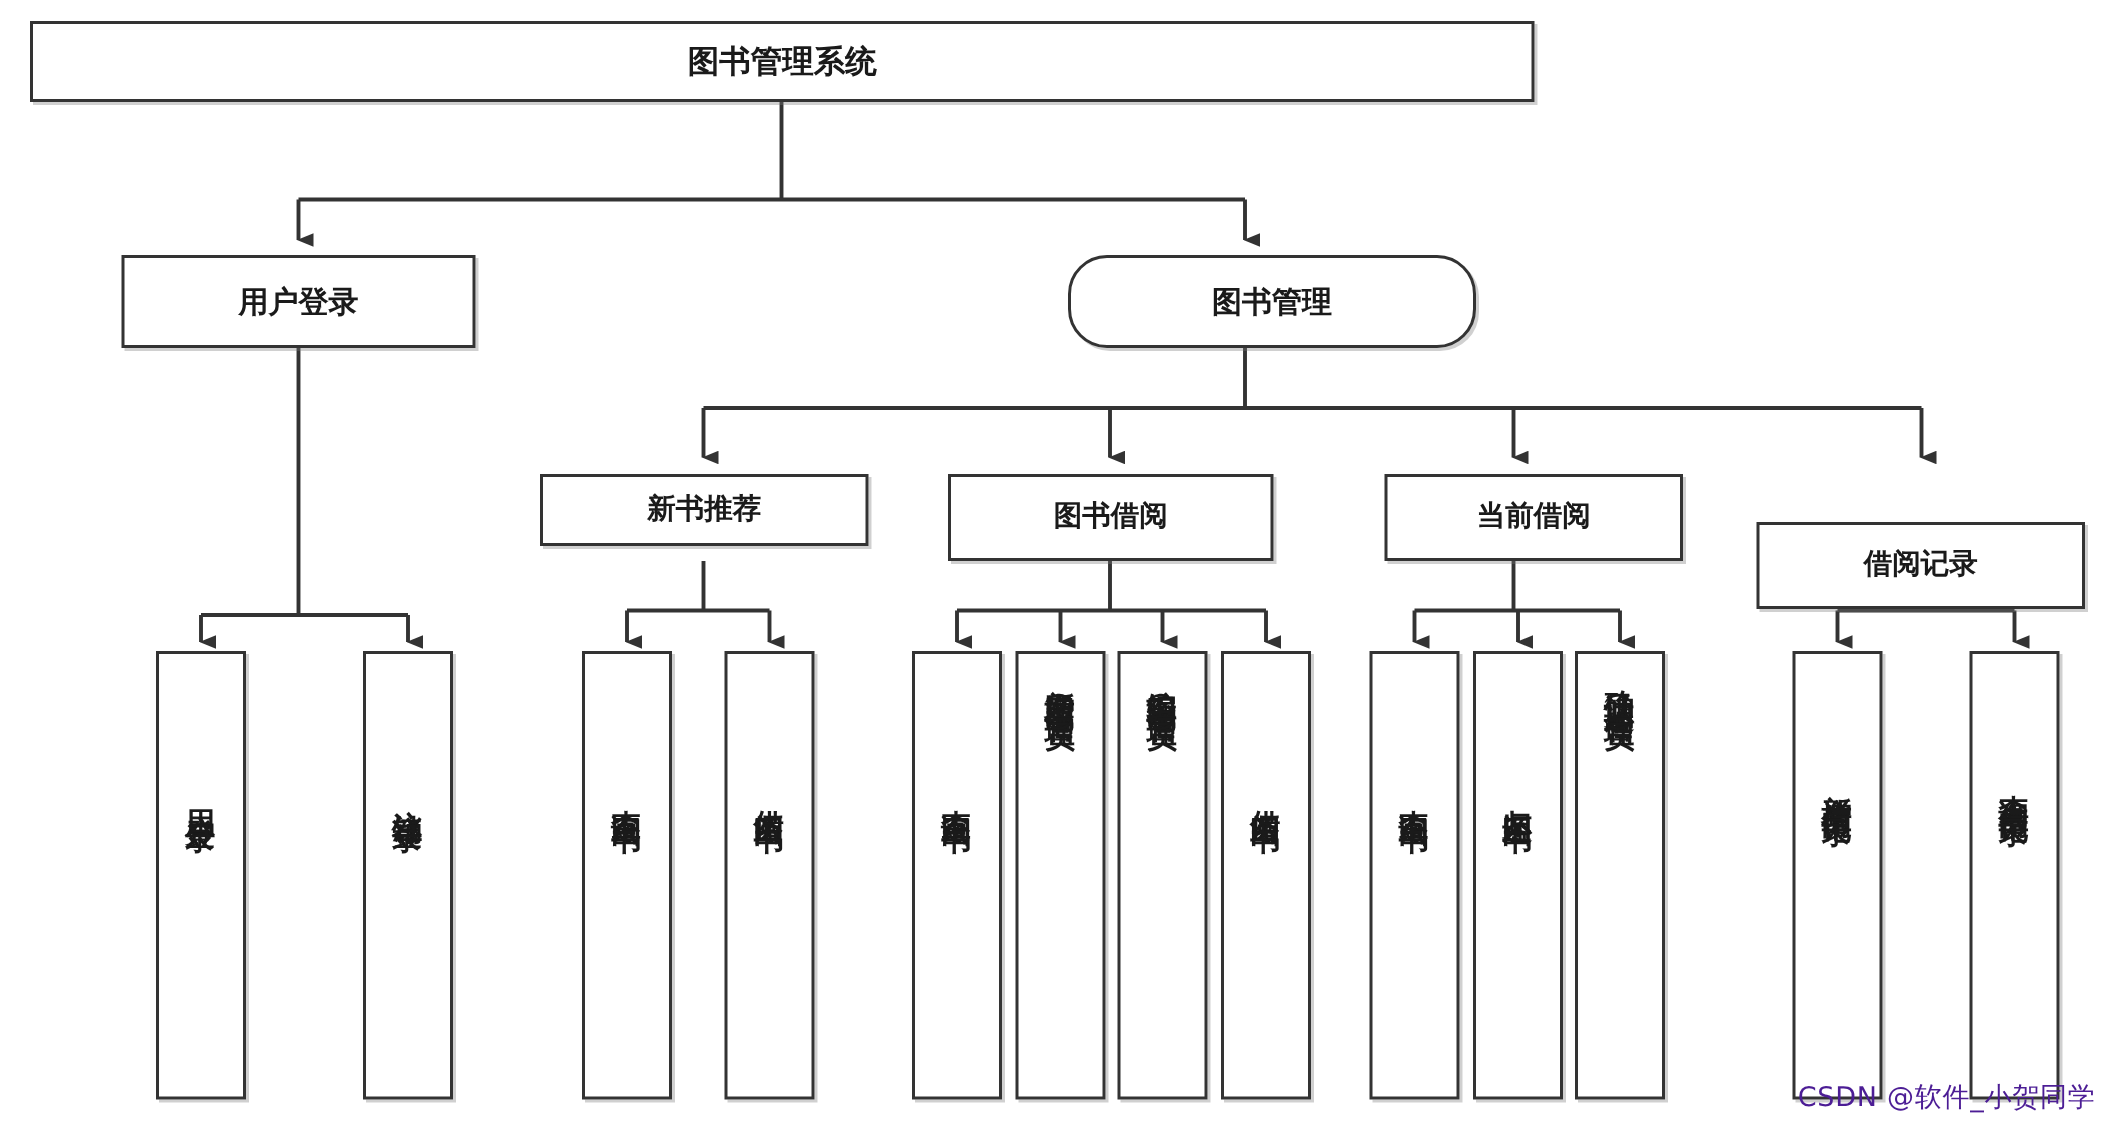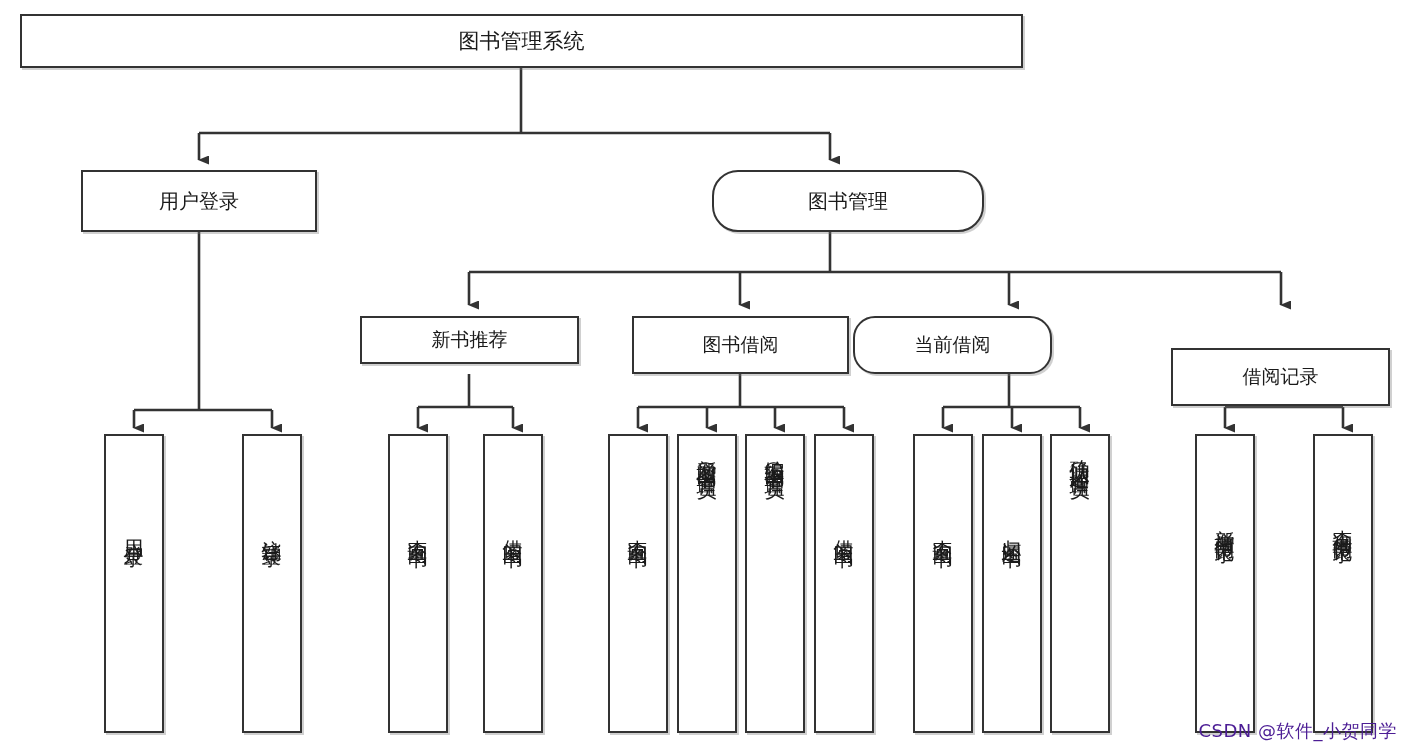--- a/index.html
+++ b/index.html
@@ -36,20 +36,21 @@
     display: flex;
     align-items: center;
     justify-content: center;
     z-index: 2;
   }
   .node .label {
     color: #1a1a1a;
     text-align: left;
     line-height: 1.15;
     white-space: nowrap;
+    font-weight: bold;
   }
   .node.root .label { font-size: 21px; }
   .node.l2 .label   { font-size: 20px; }
   .node.l3 .label   { font-size: 19px; }
   .node.leaf {
     align-items: flex-start;
     justify-content: center;
     padding-top: 4px;
   }
   .node.leaf .label {
@@ -139,21 +140,21 @@
   <div class="node l2" style="left:712px; top:170px; width:272px; height:62px;border-radius:26px;">
     <span class="label">图书管理</span>
   </div>
 
   <div class="node l3" style="left:360px; top:316px; width:219px; height:48px;">
     <span class="label">新书推荐</span>
   </div>
   <div class="node l3" style="left:632px; top:316px; width:217px; height:58px;">
     <span class="label">图书借阅</span>
   </div>
-  <div class="node l3" style="left:853px; top:316px; width:199px; height:58px;border-radius:22px;">
+  <div class="node l3" style="left:923px; top:316px; width:199px; height:58px;">
     <span class="label">当前借阅</span>
   </div>
   <div class="node l3" style="left:1171px; top:316px; width:219px; height:58px;margin-top:32px;">
     <span class="label">借阅记录</span>
   </div>
 
   <div class="node leaf low" style="left:104px; top:434px; width:60px; height:299px;">
     <span class="label">用户登录</span>
   </div>
   <div class="node leaf low" style="left:242px; top:434px; width:60px; height:299px;">

